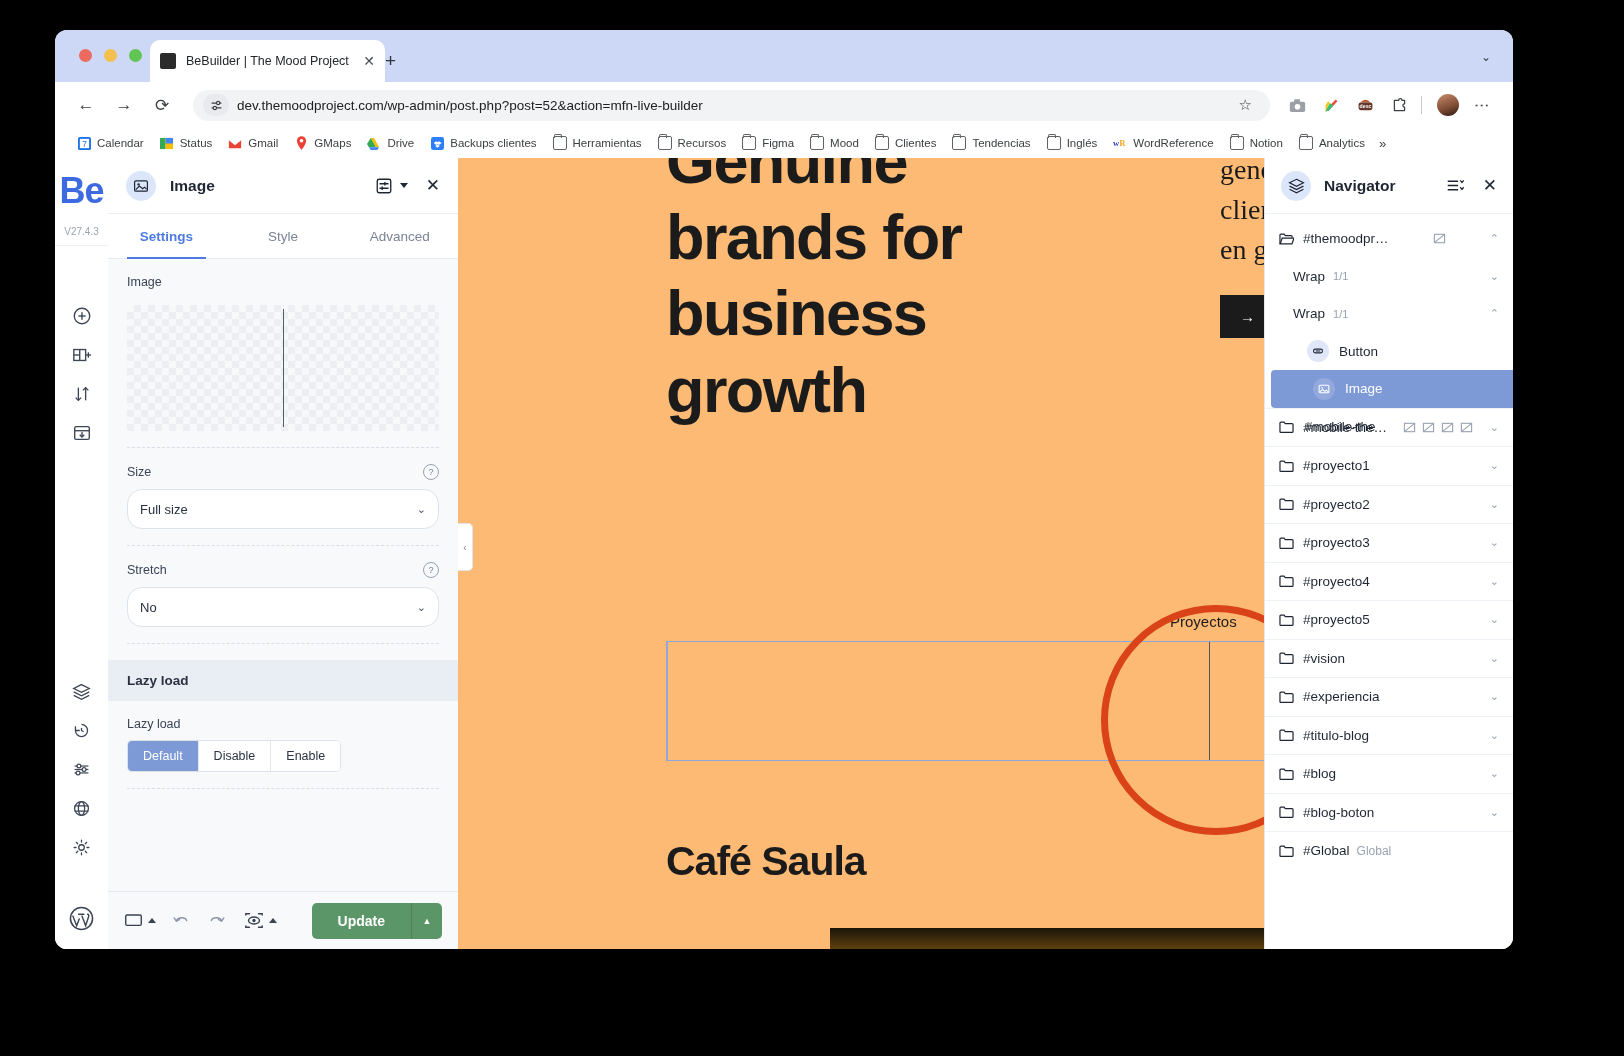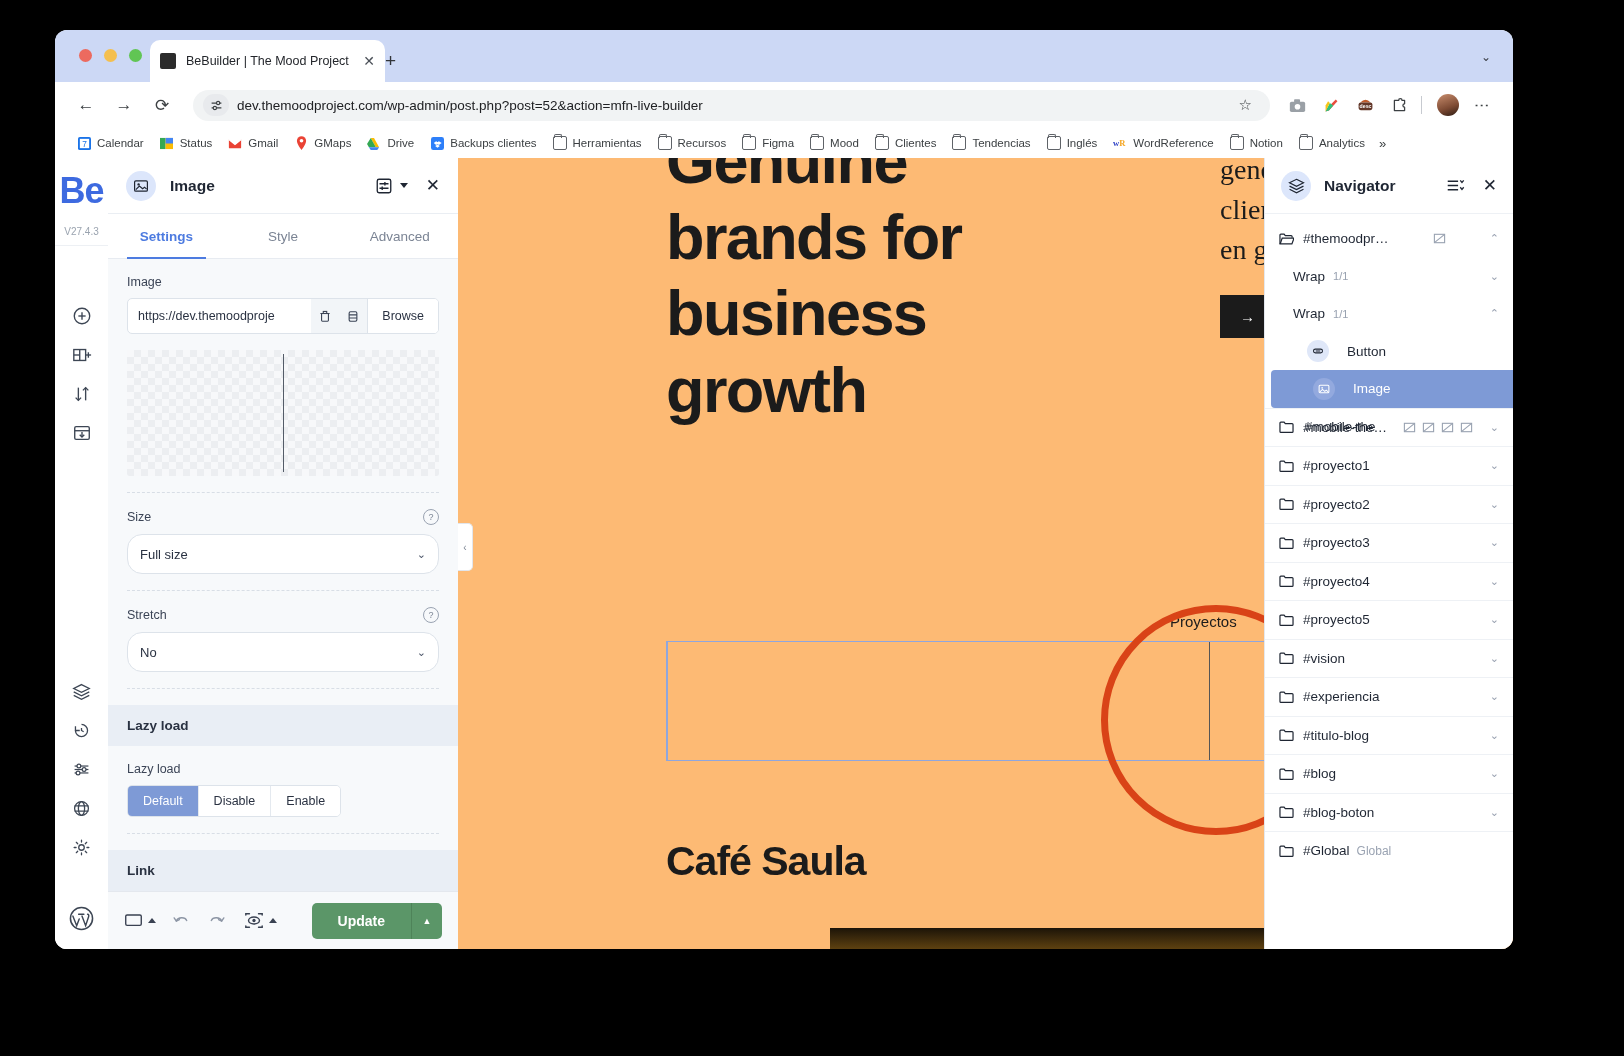--- a/index.html
+++ b/index.html
@@ -111,21 +111,21 @@
   .n-head{height:55px;display:flex;align-items:center;padding:0 16px;border-bottom:1px solid #eef1f5;}
   .n-badge{width:30px;height:30px;border-radius:50%;background:#dce6fb;display:flex;align-items:center;justify-content:center;margin-right:13px;}
   .n-title{font-size:15.5px;font-weight:700;color:#1f2633;flex:1;}
   .n-list{flex:1;overflow:hidden;padding-top:6px;}
   .n-row{display:flex;align-items:center;height:37.5px;padding:0 14px;font-size:13.5px;color:#1f2633;cursor:pointer;position:relative;}
   .n-row .lbl{white-space:nowrap;overflow:hidden;text-overflow:ellipsis;}
   .n-row .fi{margin-right:9px;display:flex;align-items:center;color:#1f2633;}
   .n-row .chev{margin-left:auto;color:#98a1b0;font-size:11px;}
   .n-row.sep-top{border-top:1px solid #eef1f5;}
   .n-row.indent1{padding-left:28px;}
-  .n-row.indent2{padding-left:42px;gap:8px;}
+  .n-row.indent2{padding-left:42px;}
   .n-row.sel{background:#7e9ad6;color:#fff;margin:0 6px;border-radius:4px;width:calc(100% - 12px);}
   .n-row.sel .ibadge{background:#93a9de;}
   .ibadge{width:22px;height:22px;border-radius:50%;background:#dfe7f8;display:flex;align-items:center;justify-content:center;margin-right:10px;flex:0 0 auto;}
   .frac{font-size:11px;color:#98a1b0;margin-left:8px;}
   .gtag{font-size:12px;color:#9aa3b2;margin-left:7px;}
   .hid{display:flex;gap:6px;margin-left:auto;color:#9aa3b2;}
   .overlap{position:absolute;left:40px;top:10px;font-size:13.5px;color:#1f2633;}
 </style>
 </head>
 <body>
@@ -438,38 +438,20 @@
         <div class="ptab on">Settings</div>
         <div class="ptab">Style</div>
         <div class="ptab">Advanced</div>
       </div>
 
       <div class="p-body">
         <div class="field">
           <div class="flabel">
               <span>Image</span>
             </div>
-          <div class="urlfield">
-            <input value="https://dev.themoodproje" style="">
-            <div class="ufbtn">
-              <svg width="12" height="13" viewBox="0 0 14 15">
-                  <rect x="3" y="4" width="8" height="9" rx="1" fill="none" stroke="#3b4456" stroke-width="1.3"></rect>
-                  <line x1="1.6" y1="4" x2="12.4" y2="4" stroke="#3b4456" stroke-width="1.3"></line>
-                  <rect x="5" y="1.6" width="4" height="2.4" fill="none" stroke="#3b4456" stroke-width="1.3"></rect>
-                </svg>
-            </div>
-            <div class="ufbtn">
-              <svg width="12" height="13" viewBox="0 0 14 15">
-                  <rect x="2.5" y="2" width="9" height="11" rx="1.6" fill="none" stroke="#3b4456" stroke-width="1.3"></rect>
-                  <line x1="2.5" y1="5.6" x2="11.5" y2="5.6" stroke="#3b4456" stroke-width="1.3"></line>
-                  <line x1="2.5" y1="9.3" x2="11.5" y2="9.3" stroke="#3b4456" stroke-width="1.3"></line>
-                </svg>
-            </div>
-            <div class="browse">Browse</div>
-          </div>
         </div>
 
         <div class="preview"></div>
         <div class="divider"></div>
 
         <div class="field">
           <div class="flabel">
             <span>Size</span>
             <span class="qmark">?</span>
           </div>
@@ -498,21 +480,20 @@
               <span>Lazy load</span>
             </div>
           <div class="seg">
             <div class="on">Default</div>
             <div>Disable</div>
             <div>Enable</div>
           </div>
         </div>
         <div class="divider"></div>
 
-        <div class="sec">Link</div>
 
       </div>
 
       <div class="p-foot">
         <div class="ficon">
           <svg width="19" height="16" viewBox="0 0 22 18">
               <rect x="2" y="2" width="18" height="12" rx="1.6" fill="none" stroke="#3a4252" stroke-width="1.6"></rect>
             </svg>
           <span class="fcaret"></span>
         </div>

